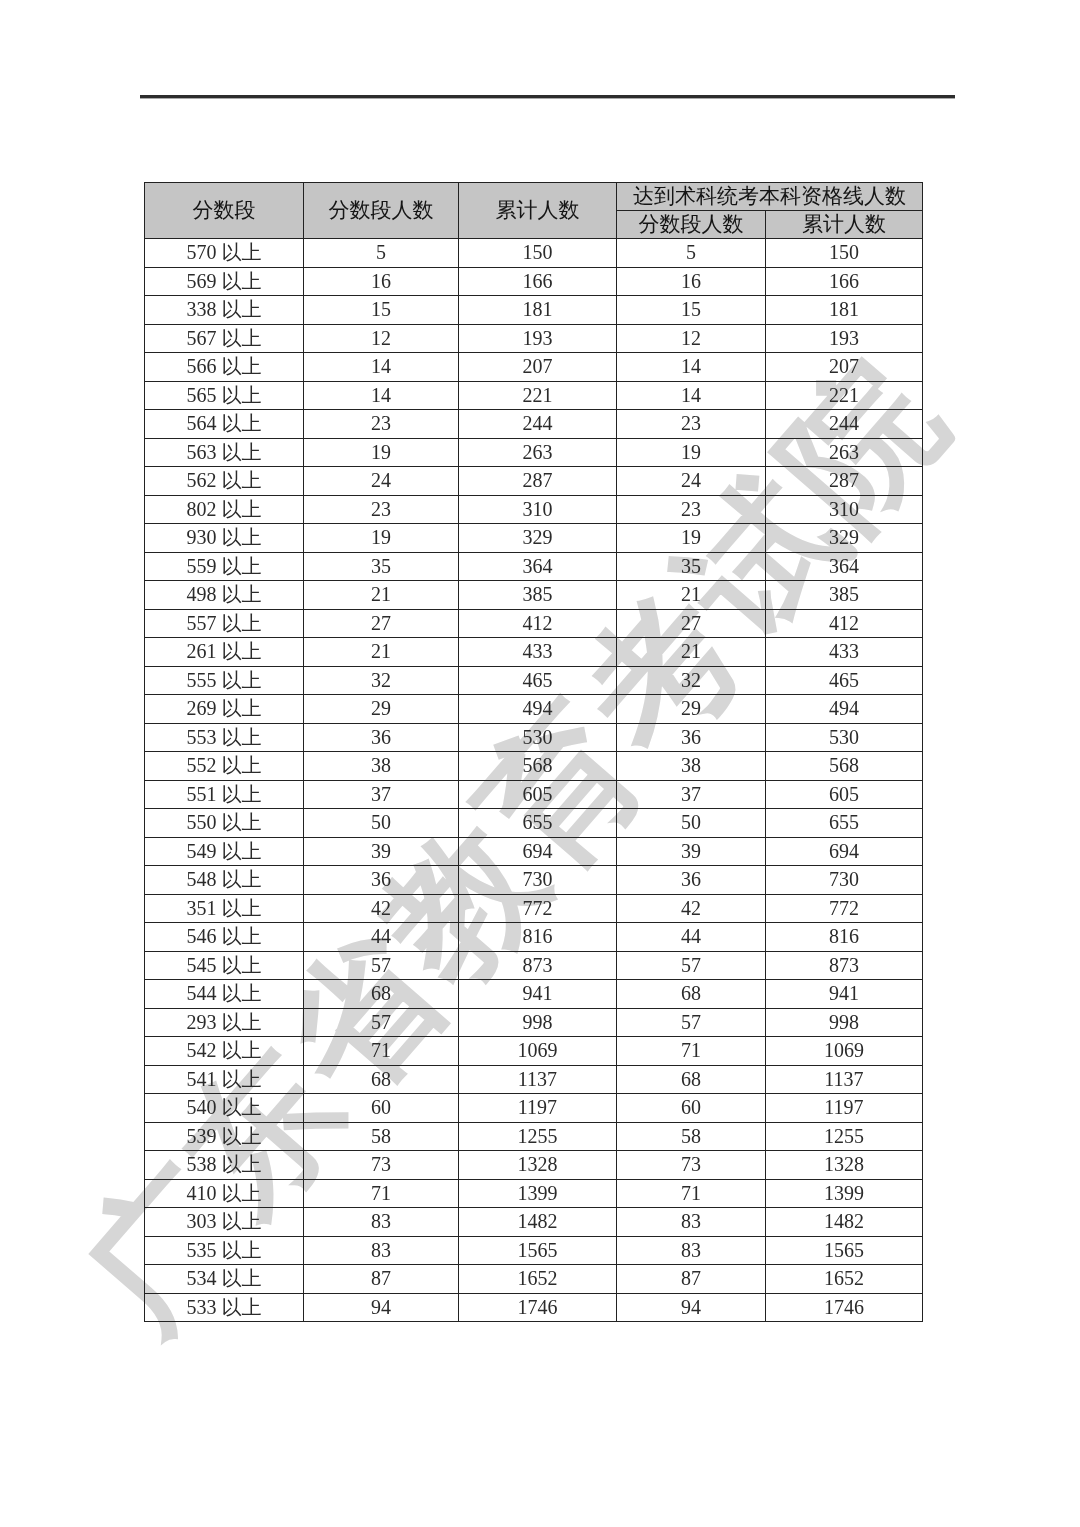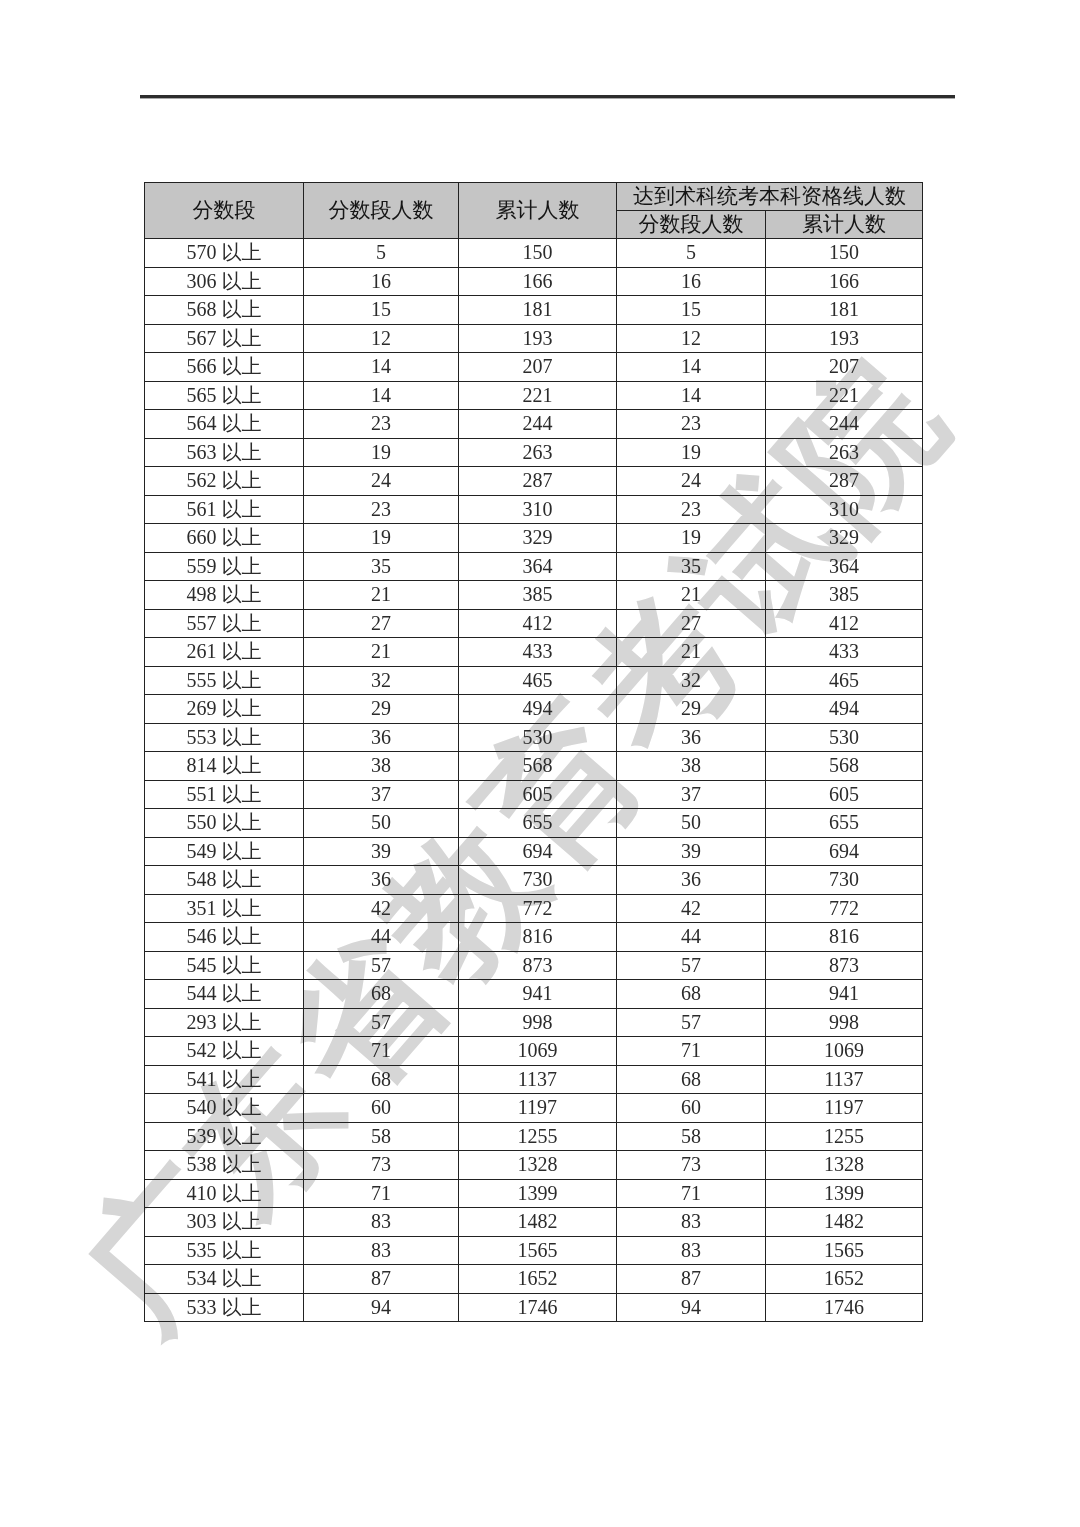--- a/index.html
+++ b/index.html
@@ -103,28 +103,28 @@
     </thead>
     <tbody id="table-body">
         <tr>
           <td>570 以上</td>
           <td>5</td>
           <td>150</td>
           <td>5</td>
           <td>150</td>
         </tr>
         <tr>
-          <td>306 以上</td>
+          <td>569 以上</td>
           <td>16</td>
           <td>166</td>
           <td>16</td>
           <td>166</td>
         </tr>
         <tr>
-          <td>568 以上</td>
+          <td>338 以上</td>
           <td>15</td>
           <td>181</td>
           <td>15</td>
           <td>181</td>
         </tr>
         <tr>
           <td>567 以上</td>
           <td>12</td>
           <td>193</td>
           <td>12</td>
@@ -159,28 +159,28 @@
           <td>263</td>
         </tr>
         <tr>
           <td>562 以上</td>
           <td>24</td>
           <td>287</td>
           <td>24</td>
           <td>287</td>
         </tr>
         <tr>
-          <td>561 以上</td>
+          <td>802 以上</td>
           <td>23</td>
           <td>310</td>
           <td>23</td>
           <td>310</td>
         </tr>
         <tr>
-          <td>660 以上</td>
+          <td>930 以上</td>
           <td>19</td>
           <td>329</td>
           <td>19</td>
           <td>329</td>
         </tr>
         <tr>
           <td>559 以上</td>
           <td>35</td>
           <td>364</td>
           <td>35</td>
@@ -222,21 +222,21 @@
           <td>494</td>
         </tr>
         <tr>
           <td>553 以上</td>
           <td>36</td>
           <td>530</td>
           <td>36</td>
           <td>530</td>
         </tr>
         <tr>
-          <td>814 以上</td>
+          <td>552 以上</td>
           <td>38</td>
           <td>568</td>
           <td>38</td>
           <td>568</td>
         </tr>
         <tr>
           <td>551 以上</td>
           <td>37</td>
           <td>605</td>
           <td>37</td>

